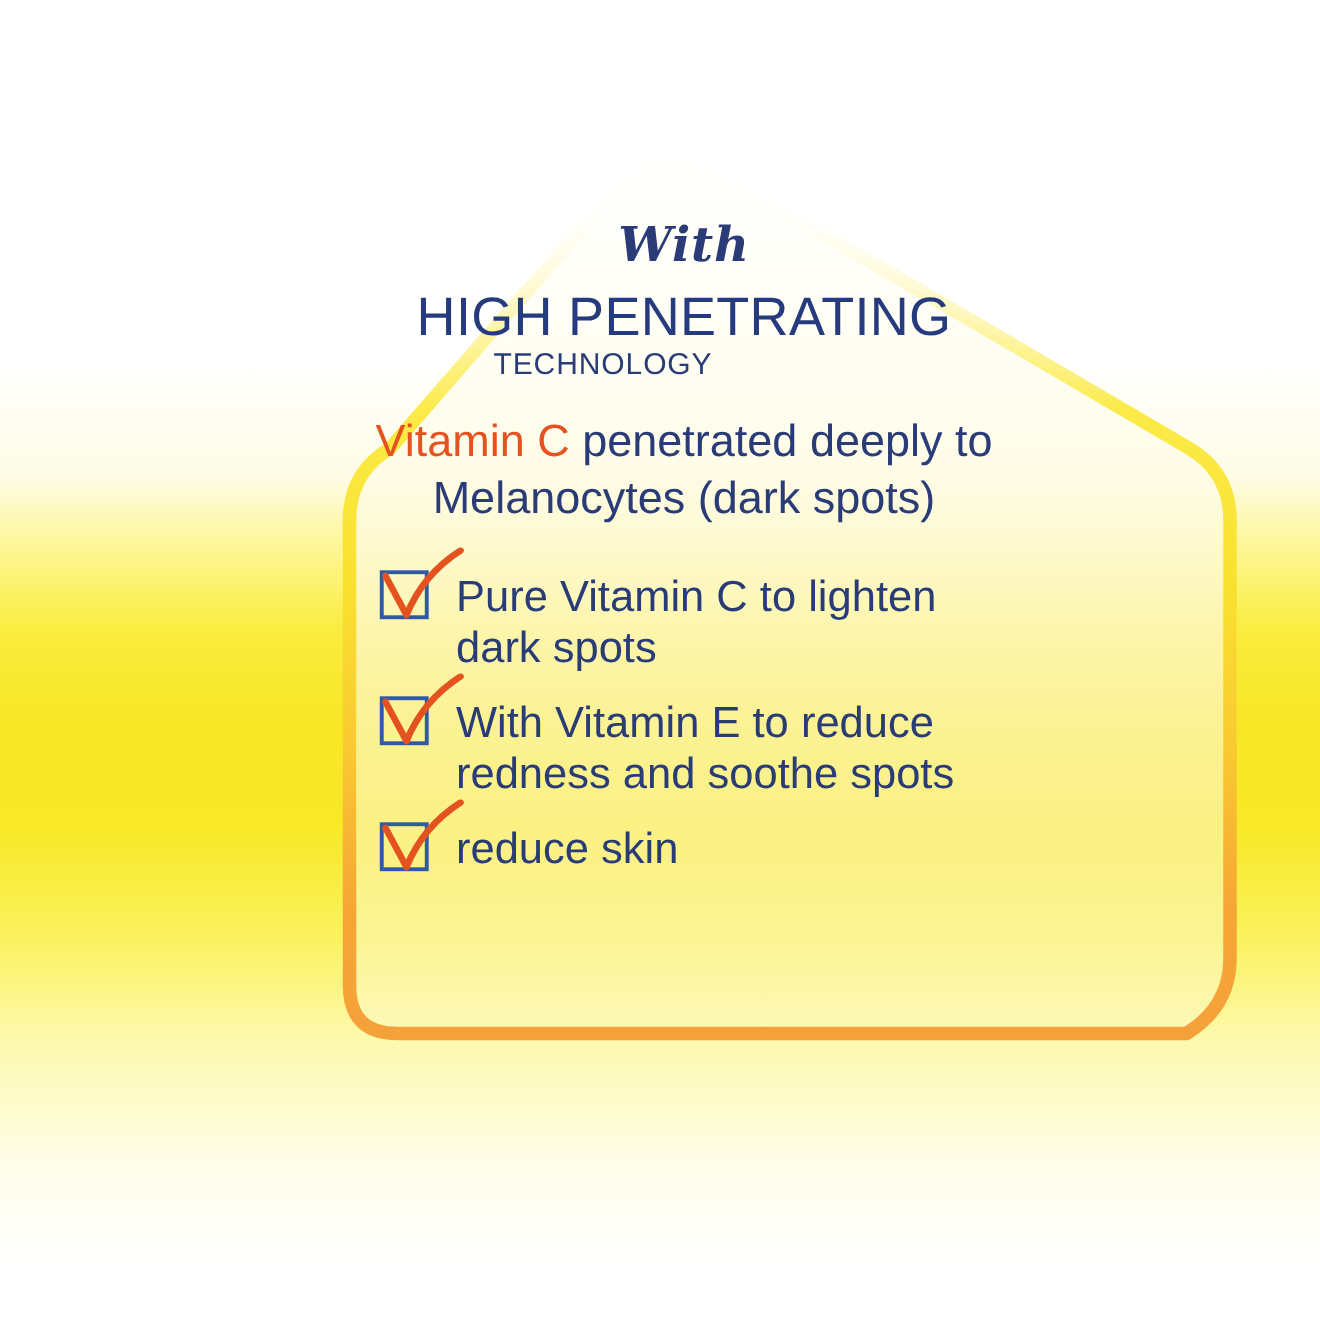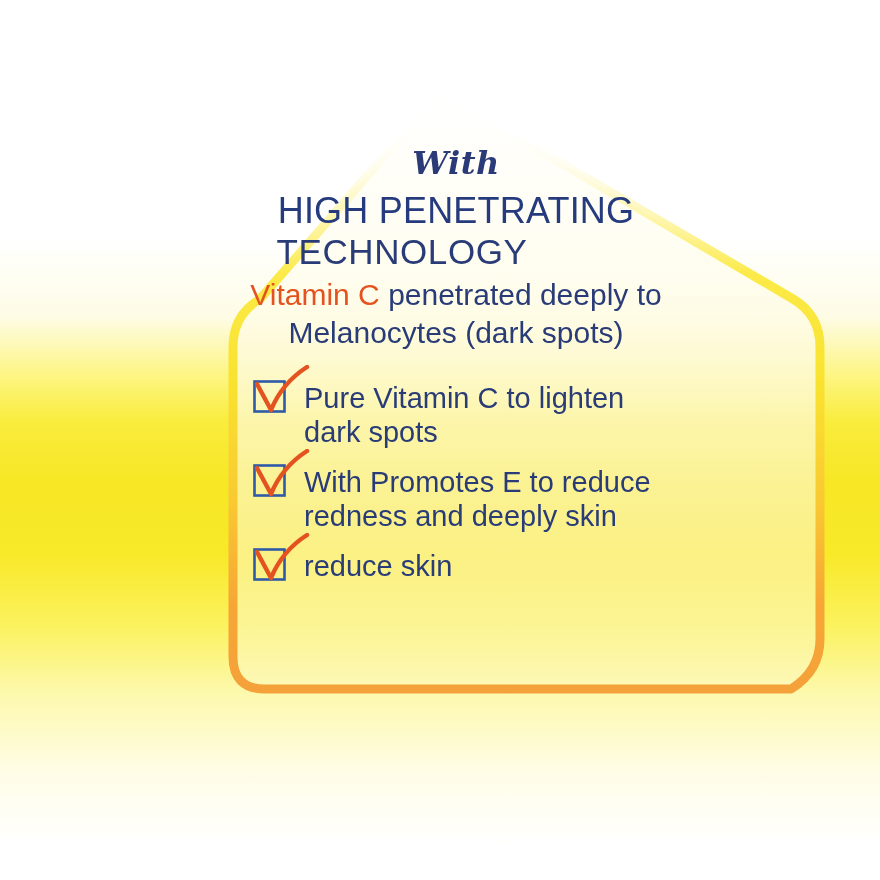--- a/index.html
+++ b/index.html
@@ -83,21 +83,21 @@
   }
 
   .subhead {
     position: absolute;
     top: 232px;
     left: 0;
     width: 772px;
     text-align: center;
     font-family: "Liberation Sans", sans-serif;
     font-weight: 400;
-    font-size: 35px;
+    font-size: 20px;
     letter-spacing: 0.6px;
     color: #2a3c78;
   }
 
   .lede {
     position: absolute;
     top: 276px;
     left: 0;
     width: 880px;
     text-align: center;
@@ -218,22 +218,22 @@
           <div>dark spots</div>
         </div>
       </div>
 
       <div class="bullet">
         <svg class="check" viewBox="0 0 58 52">
           <rect x="2.5" y="16.5" width="30" height="30" fill="none" stroke="#2e5aa8" stroke-width="2.6"></rect>
           <path d="M 5 19 L 19 45 Q 30 18 55 2" fill="none" stroke="#e4531f" stroke-width="4.4" stroke-linecap="round" stroke-linejoin="round"></path>
         </svg>
         <div class="bullet-text">
-          <div>With Promotes E to reduce</div>
-          <div>redness and deeply skin</div>
+          <div>With Vitamin E to reduce</div>
+          <div>redness and soothe spots</div>
         </div>
       </div>
 
       <div class="bullet">
         <svg class="check" viewBox="0 0 58 52">
           <rect x="2.5" y="16.5" width="30" height="30" fill="none" stroke="#2e5aa8" stroke-width="2.6"></rect>
           <path d="M 5 19 L 19 45 Q 30 18 55 2" fill="none" stroke="#e4531f" stroke-width="4.4" stroke-linecap="round" stroke-linejoin="round"></path>
         </svg>
         <div class="bullet-text">
           <div>reduce skin</div>

